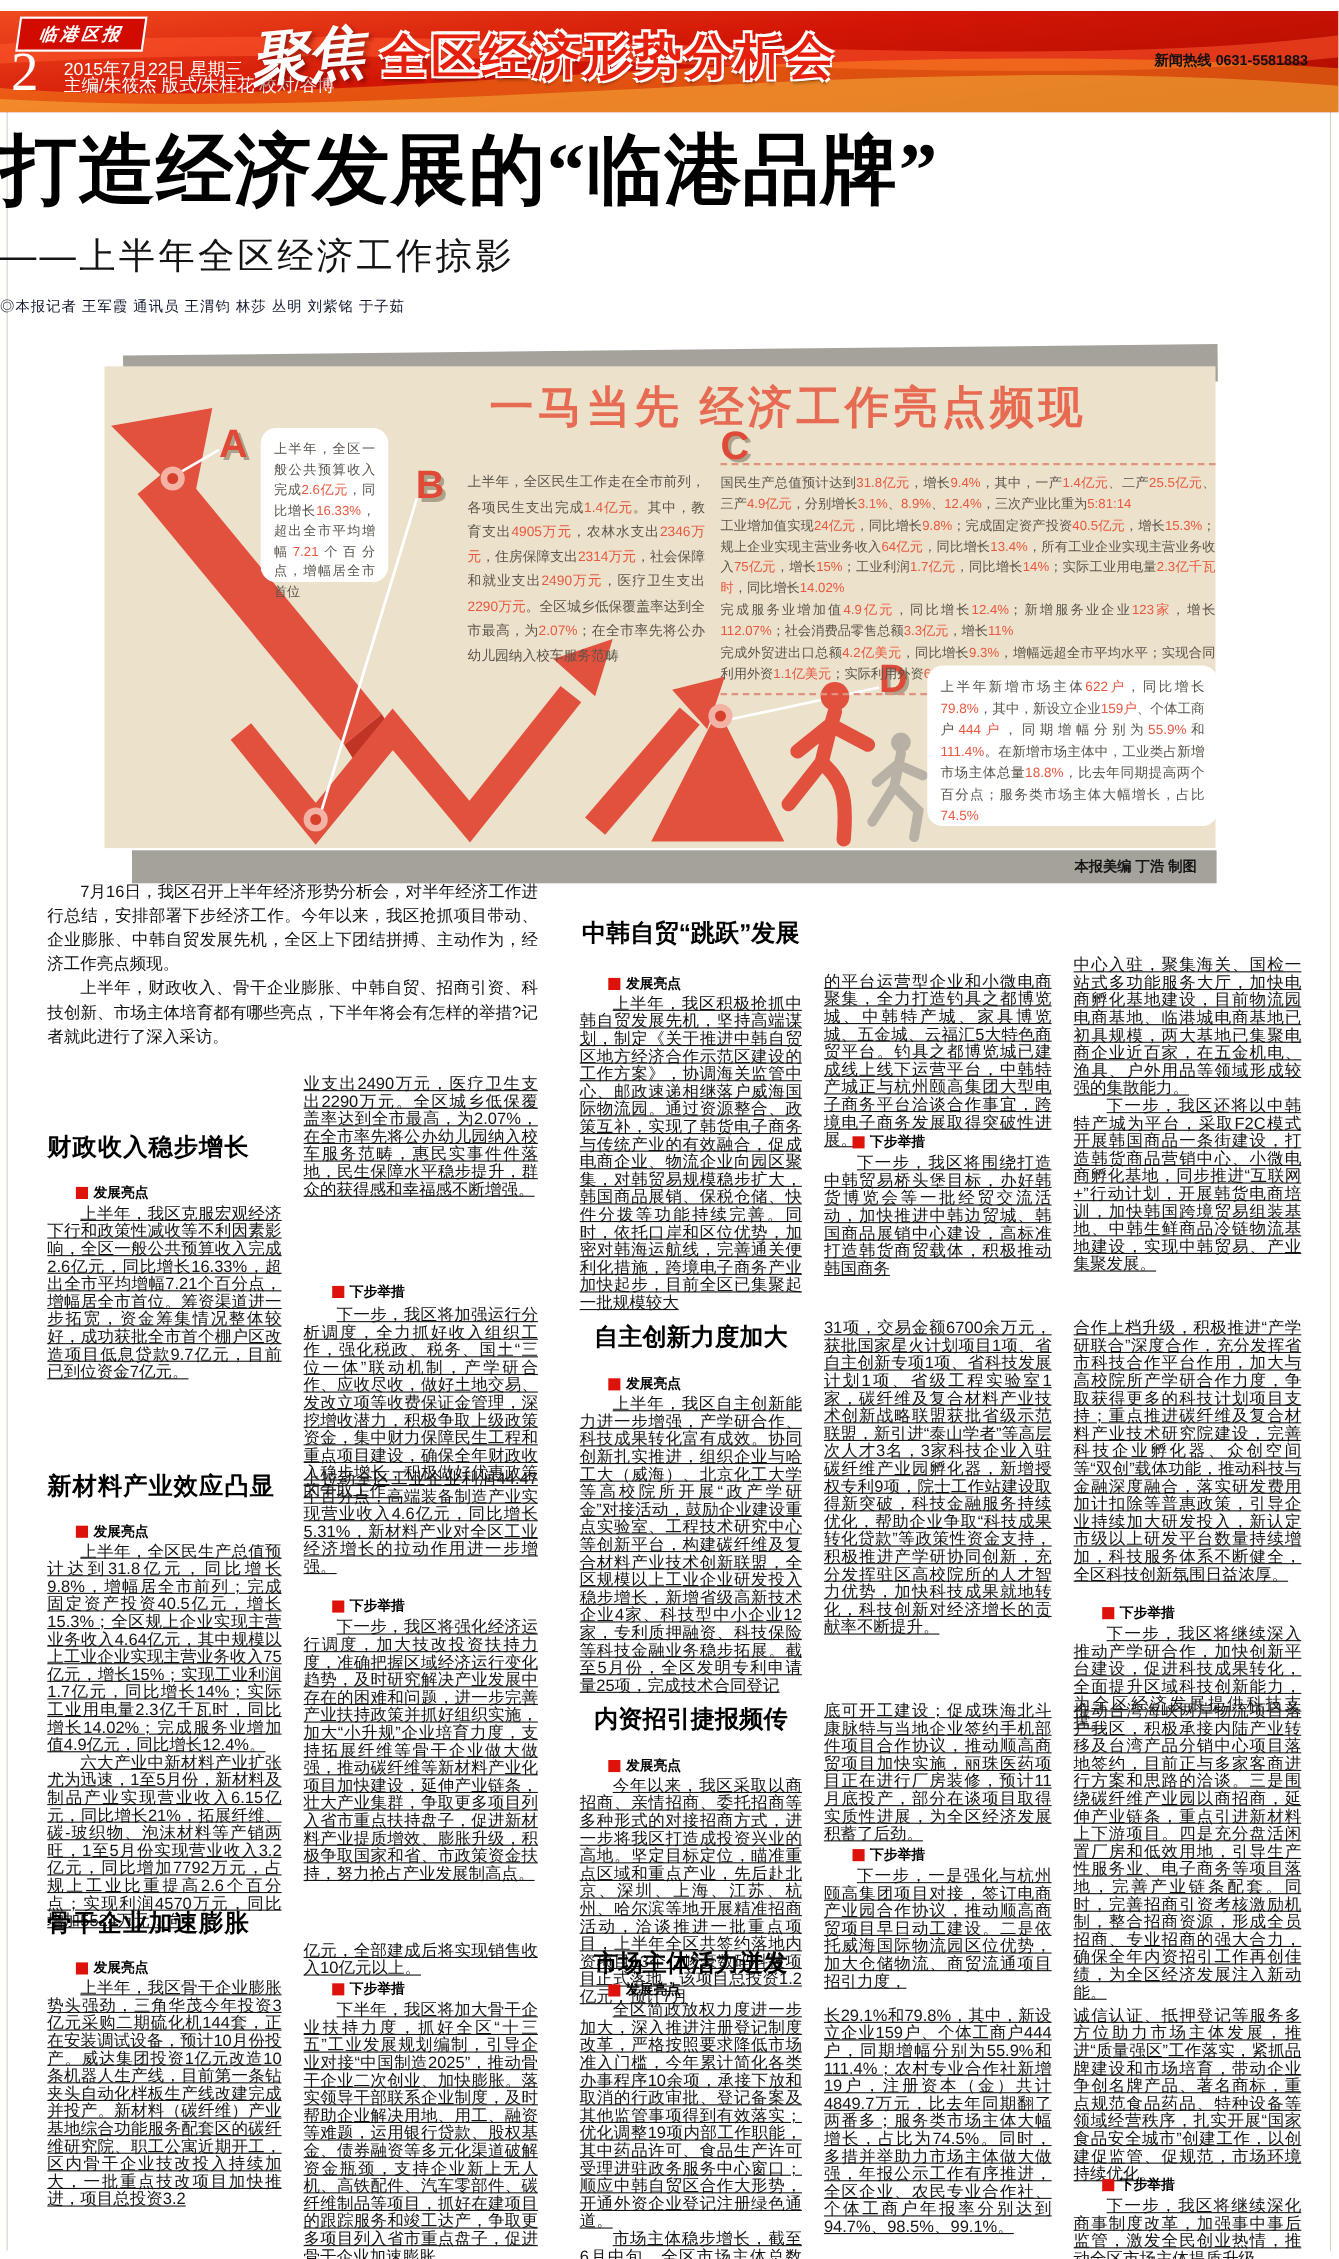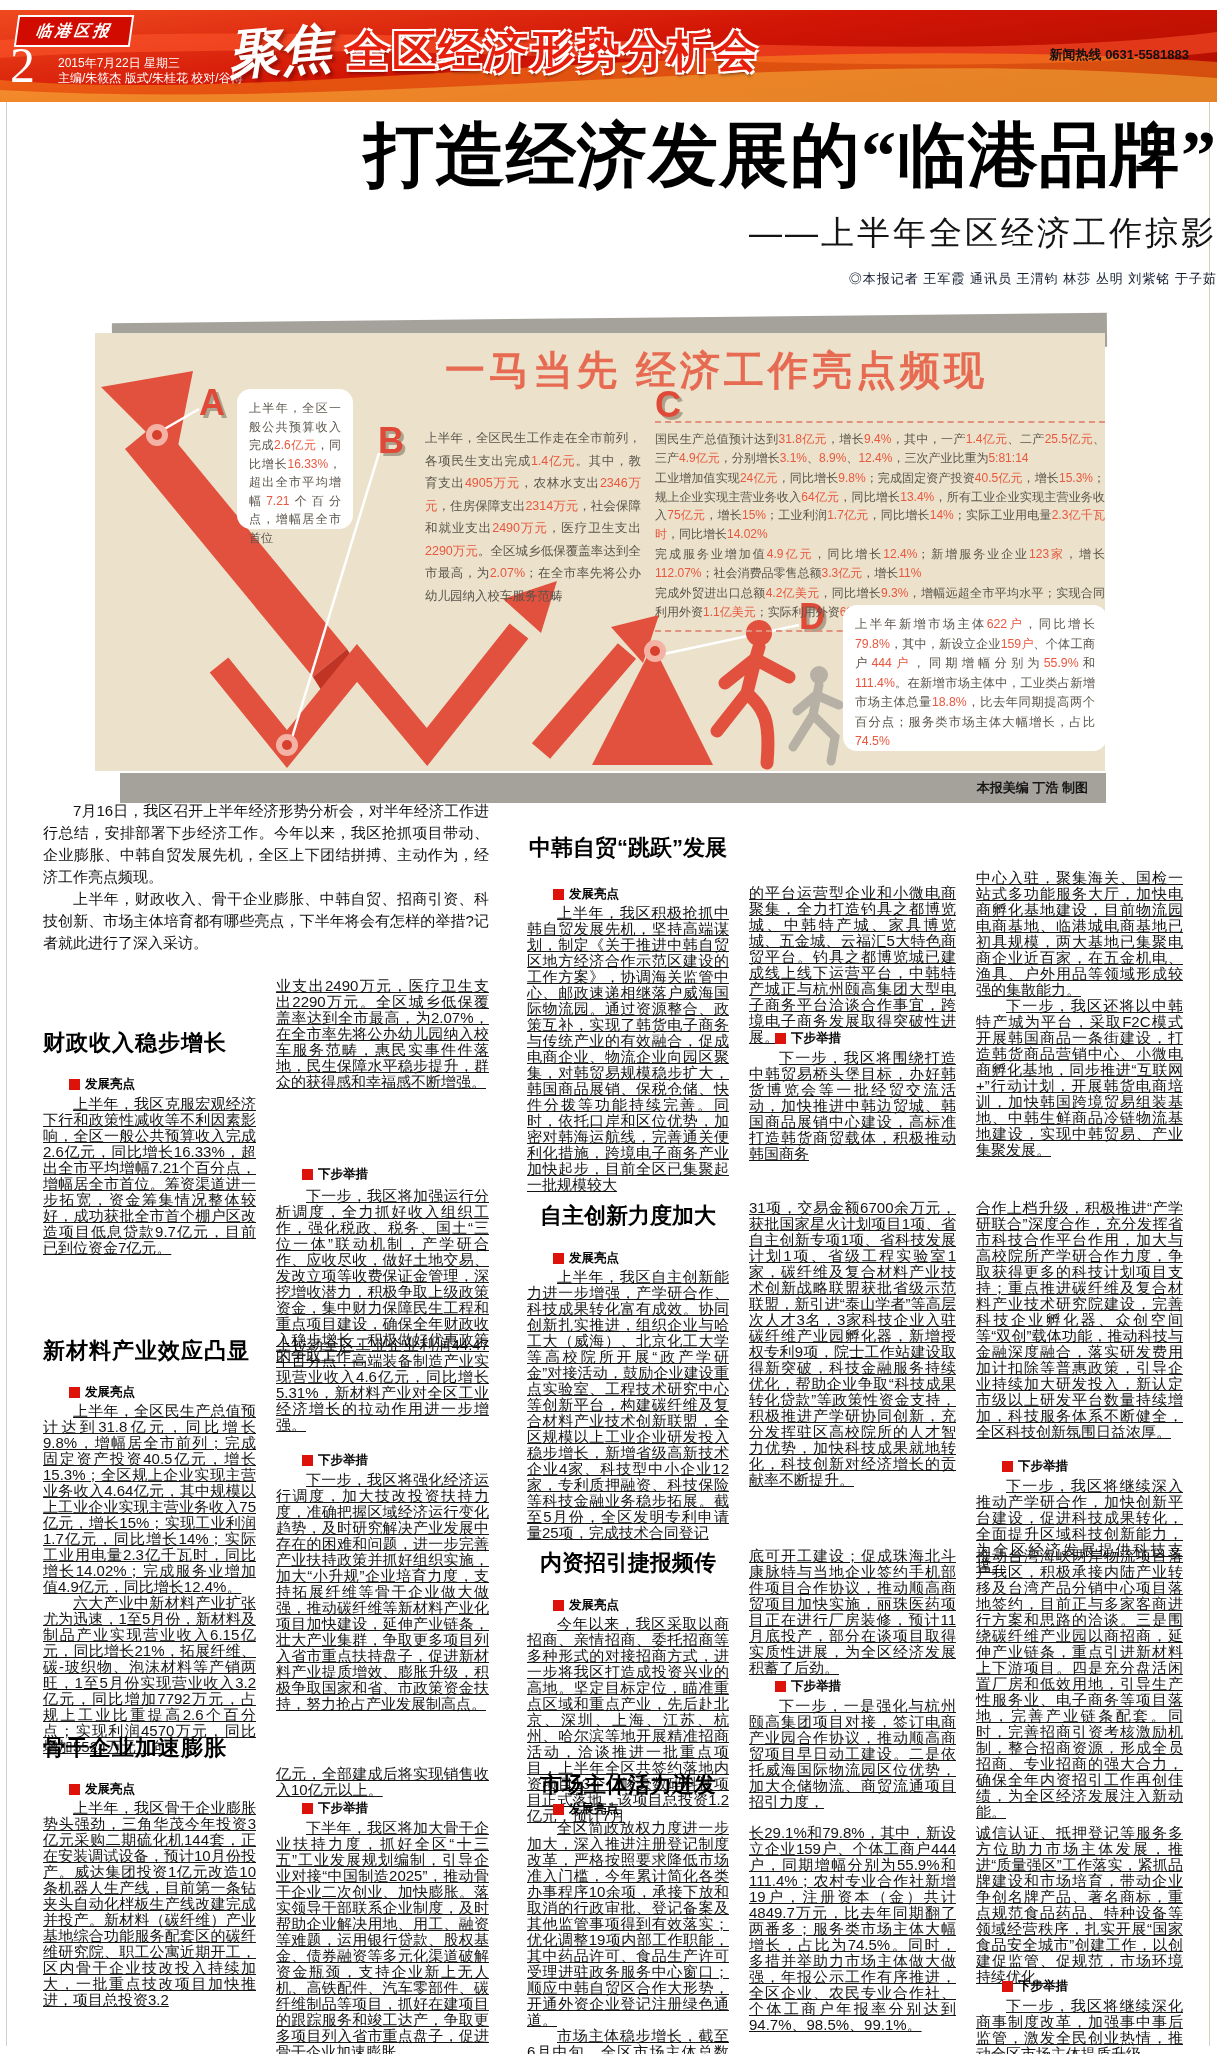--- a/index.html
+++ b/index.html
@@ -8,30 +8,30 @@
   .edge{position:absolute;top:16px;width:1px;height:2030px;background:#d6cfc4;}
 
   
   .masthead{position:absolute;left:0;top:10px;width:1217px;height:92px;overflow:hidden;
             background:linear-gradient(173deg,#ef4a1f 0%,#d21505 45%,#a90c00 100%);}
   .masthead svg{position:absolute;left:0;top:0;}
   .logo{position:absolute;left:16px;top:5px;width:112px;height:28px;background:#d10b00;border:2px solid #fff;
         color:#fff;font:italic bold 16px "Liberation Serif",serif;letter-spacing:3px;
         display:flex;align-items:center;justify-content:center;transform:skewX(-8deg);}
   .pnum{position:absolute;left:10px;top:30px;color:#fff;font:400 50px/1 "Liberation Serif",serif;}
-  .dateline{position:absolute;left:58px;top:46px;color:#fff;font-size:12px;line-height:15px;}
+  .dateline{position:absolute;left:58px;top:46px;color:#fff;font-size:16px;line-height:15px;}
   .banner{position:absolute;left:228px;top:12px;display:flex;align-items:center;gap:14px;}
   .focus{color:#fff;font:italic 900 52px/1 "Liberation Serif",serif;transform:rotate(-5deg);
          text-shadow:3px 3px 4px rgba(100,0,0,.55);}
   .banner-title{font-size:44px;font-weight:900;color:#e6200d;letter-spacing:2px;white-space:nowrap;
          text-shadow:-2px -2px 0 #fff,2px -2px 0 #fff,-2px 2px 0 #fff,2px 2px 0 #fff,0 4px 3px rgba(0,0,0,.35);}
   .hotline{position:absolute;right:28px;top:36px;color:#101010;font-size:13px;font-weight:bold;}
 
   
-  .headline{position:absolute;left:0;top:116px;width:1217px;text-align:right;}
+  .headline{position:absolute;left:0;top:116px;width:1217px;text-align:left;}
   .headline h1{margin:0;font:900 70px/1.15 "Liberation Serif",serif;color:#000;letter-spacing:1px;}
   .subtitle{margin-top:14px;font-size:33px;color:#141414;letter-spacing:3px;}
   .byline{margin-top:14px;font-size:13px;color:#0f172a;letter-spacing:1px;}
 
   
   .ig-shadow-top{position:absolute;left:112px;top:318px;width:995px;height:34px;background:#a5a29b;transform:rotate(-0.6deg);}
   .ig{position:absolute;left:95px;top:333px;width:1010px;height:438px;background:#ece2cb;}
   .ig-strip{position:absolute;left:120px;top:773px;width:986px;height:30px;background:#a5a29b;box-sizing:border-box;
             display:flex;align-items:center;justify-content:flex-end;padding-right:18px;
             font-size:13px;color:#161616;font-weight:bold;}

